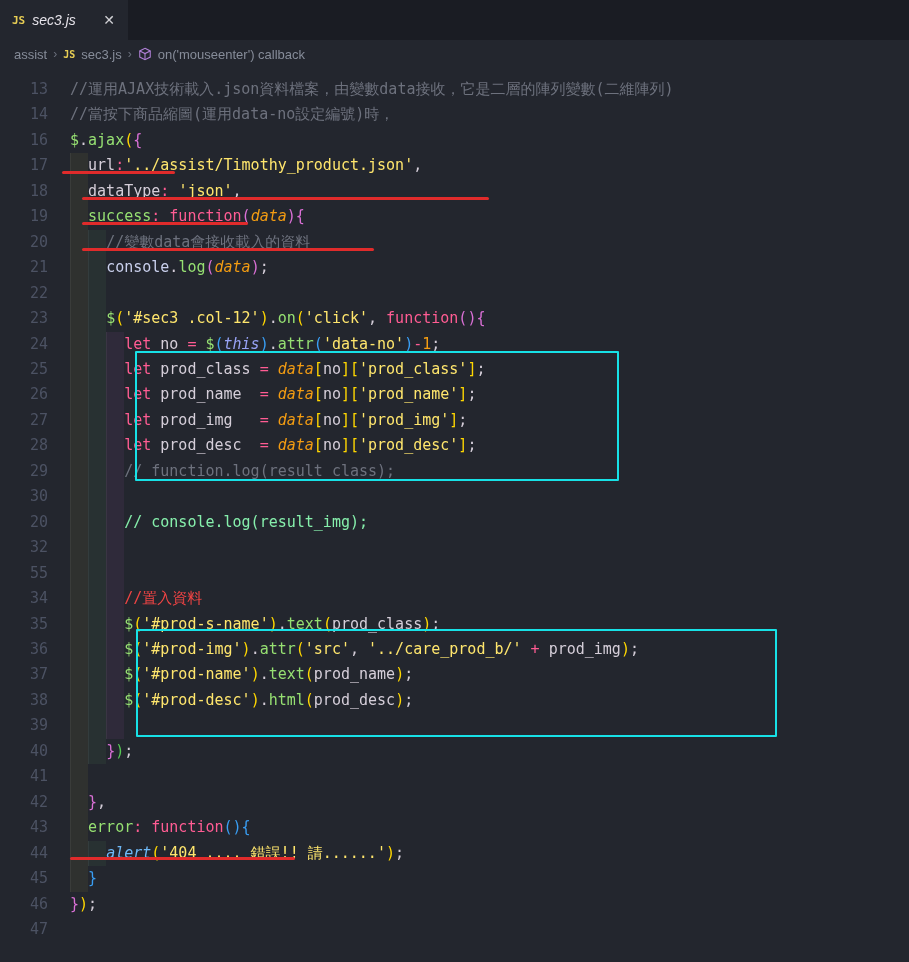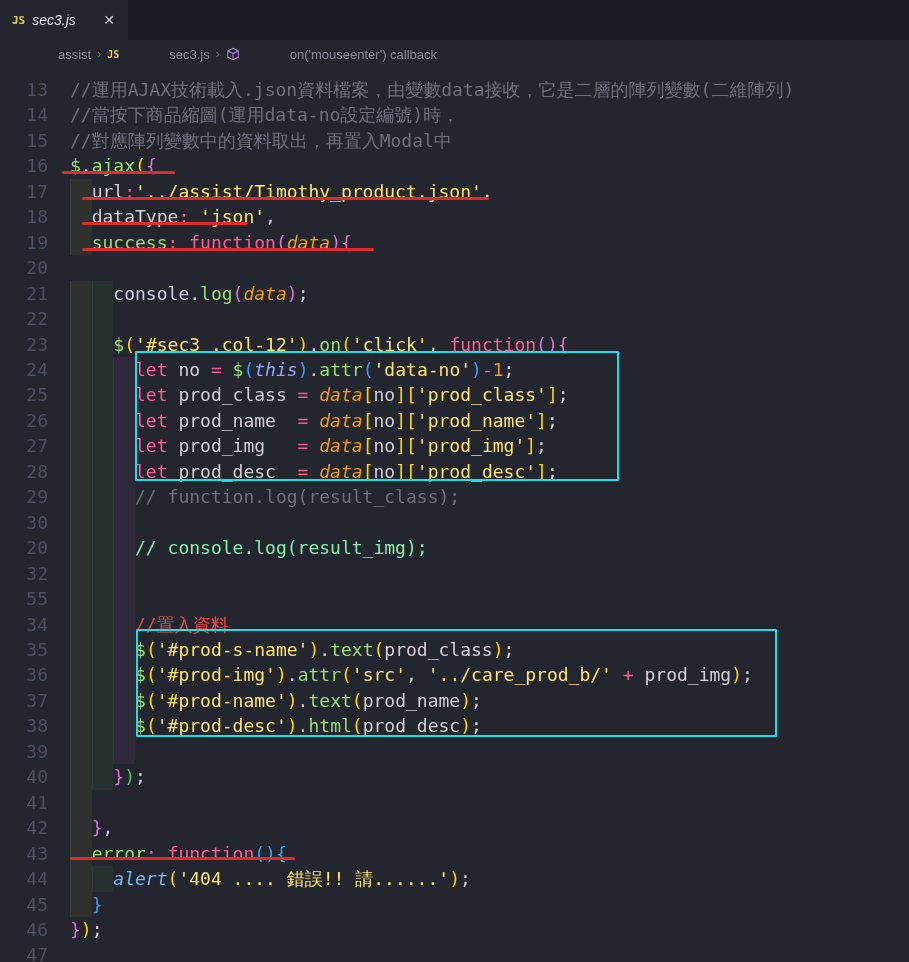--- a/index.html
+++ b/index.html
@@ -14,29 +14,29 @@
     letter-spacing:0; }
   .tab-title { color:#e6e3ea; font-size:14px; font-style:italic;
     font-family:"Liberation Sans",sans-serif; flex:1; }
   .tab-close { color:#d2d2d6; font-size:14px; line-height:1; padding:2px 3px;
     font-family:"DejaVu Sans",sans-serif; }
 
   
   .breadcrumbs { height:28px; background:#23262e; display:flex; align-items:center;
     padding-left:14px; gap:6px; font-family:"Liberation Sans",sans-serif;
     font-size:13px; color:#868c99; }
-  .crumb { color:#868c99; cursor:pointer;margin-left:44px; }
+  .crumb { color:#868c99; cursor:pointer; }
   .crumb-sep { color:#6a6f7c; font-size:12px; }
   .bc-js { color:#e8ce54; font-weight:bold; font-size:10px;
     font-family:"DejaVu Sans Mono",monospace; }
   .bc-cube { display:inline-flex; align-items:center; }
 
   
   .editor { position:relative; padding-top:9px; }
-  .row { display:flex; height:25.46px; line-height:25.46px; font-size:18px; }
+  .row { display:flex; height:25.46px; line-height:25.46px; font-size:15px; }
   .ln { width:48px; text-align:right; color:#4c5263; flex:none; user-select:none; }
   .code { position:relative; white-space:pre; padding-left:22px; color:#d5ced9; }
   .code .tk { position:relative; z-index:2; }
   .band { position:absolute; top:0; bottom:0; width:2ch; z-index:1;
     border-left:1px solid rgba(255,255,255,0.055); }
   .band.lv0 { background:rgba(255,255,64,0.055); }
   .band.lv1 { background:rgba(127,255,127,0.055); }
   .band.lv2 { background:rgba(255,127,255,0.06); }
   .it { font-style:italic; }
 
@@ -76,41 +76,38 @@
 <div class="editor" id="editor">
     <div class="row">
       <span class="ln">13</span>
       <span class="code"><span class="tk" style="color: rgb(109, 113, 125);">//運用AJAX技術載入.json資料檔案，由變數data接收，它是二層的陣列變數(二維陣列)</span></span>
     </div>
     <div class="row">
       <span class="ln">14</span>
       <span class="code"><span class="tk" style="color: rgb(109, 113, 125);">//當按下商品縮圖(運用data-no設定編號)時，</span></span>
     </div>
     <div class="row">
-      <span class="ln">15</span>
-      <span class="code"><span class="tk" style="color: rgb(109, 113, 125);">//對應陣列變數中的資料取出，再置入Modal中</span></span>
-    </div>
-    <div class="row">
       <span class="ln">16</span>
       <span class="code"><span class="tk" style="color: rgb(150, 224, 114);">$</span><span class="tk" style="color: rgb(213, 206, 217);">.</span><span class="tk" style="color: rgb(150, 224, 114);">ajax</span><span class="tk" style="color: rgb(255, 215, 0);">(</span><span class="tk" style="color: rgb(218, 112, 214);">{</span></span>
     </div>
     <div class="row">
       <span class="ln">17</span>
       <span class="code"><span class="band lv0" style="left: calc(0ch + 22px);"></span><span class="tk" style="color: rgb(213, 206, 217);">  url</span><span class="tk" style="color: rgb(255, 92, 147);">:</span><span class="tk" style="color: rgb(255, 230, 109);">'../assist/Timothy_product.json'</span><span class="tk" style="color: rgb(213, 206, 217);">,</span></span>
     </div>
     <div class="row">
       <span class="ln">18</span>
       <span class="code"><span class="band lv0" style="left: calc(0ch + 22px);"></span><span class="tk" style="color: rgb(213, 206, 217);">  dataType</span><span class="tk" style="color: rgb(255, 92, 147);">:</span><span class="tk" style="color: rgb(213, 206, 217);"> </span><span class="tk" style="color: rgb(255, 230, 109);">'json'</span><span class="tk" style="color: rgb(213, 206, 217);">,</span></span>
     </div>
     <div class="row">
       <span class="ln">19</span>
       <span class="code"><span class="band lv0" style="left: calc(0ch + 22px);"></span><span class="tk" style="color: rgb(213, 206, 217);">  </span><span class="tk" style="color: rgb(150, 224, 114);">success</span><span class="tk" style="color: rgb(255, 92, 147);">:</span><span class="tk" style="color: rgb(213, 206, 217);"> </span><span class="tk" style="color: rgb(255, 92, 147);">function</span><span class="tk" style="color: rgb(218, 112, 214);">(</span><span class="tk it" style="color: rgb(243, 156, 18);">data</span><span class="tk" style="color: rgb(218, 112, 214);">)</span><span class="tk" style="color: rgb(218, 112, 214);">{</span></span>
     </div>
     <div class="row">
       <span class="ln">20</span>
+      <span class="code"><span class="band lv0" style="left: calc(0ch + 22px);"></span><span class="band lv1" style="left: calc(2ch + 22px);"></span><span class="tk" style="color: rgb(213, 206, 217);">    </span><span class="tk" style="color: rgb(109, 113, 125);">//變數data會接收載入的資料</span></span>
     </div>
     <div class="row">
       <span class="ln">21</span>
       <span class="code"><span class="band lv0" style="left: calc(0ch + 22px);"></span><span class="band lv1" style="left: calc(2ch + 22px);"></span><span class="tk" style="color: rgb(213, 206, 217);">    </span><span class="tk" style="color: rgb(201, 207, 236);">console</span><span class="tk" style="color: rgb(213, 206, 217);">.</span><span class="tk" style="color: rgb(150, 224, 114);">log</span><span class="tk" style="color: rgb(218, 112, 214);">(</span><span class="tk it" style="color: rgb(243, 156, 18);">data</span><span class="tk" style="color: rgb(218, 112, 214);">)</span><span class="tk" style="color: rgb(213, 206, 217);">;</span></span>
     </div>
     <div class="row">
       <span class="ln">22</span>
       <span class="code"><span class="band lv0" style="left: calc(0ch + 22px);"></span><span class="band lv1" style="left: calc(2ch + 22px);"></span></span>
     </div>
     <div class="row">

